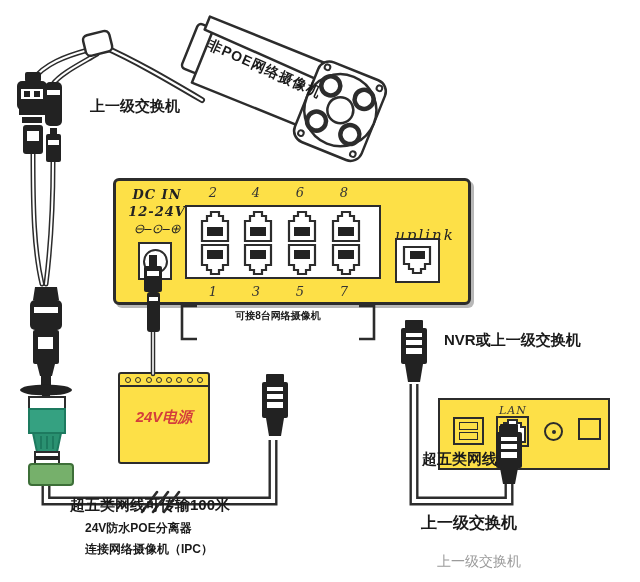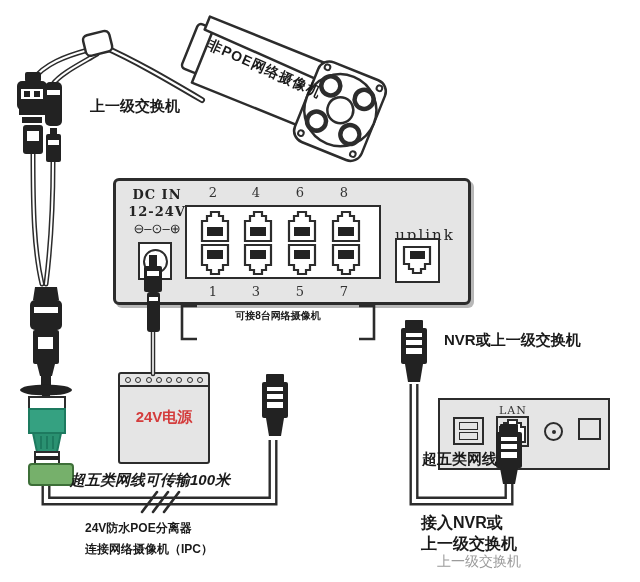--- a/index.html
+++ b/index.html
@@ -1,21 +1,21 @@
 <!DOCTYPE html>
 <html><head>
 <meta charset="utf-8">
 <style>
   html,body{margin:0;padding:0;background:#ffffff;}
   #canvas{
     position:relative;width:640px;height:582px;background:#fff;overflow:hidden;
     font-family:"Liberation Sans", sans-serif;color:#1a1a1a;
   }
   
-  .outline-box{position:absolute;background:#e5e5e5;border:3px solid #2c2c2c;border-radius:6px;box-sizing:border-box;}
+  .outline-box{position:absolute;background:#fde047;border:3px solid #2c2c2c;border-radius:6px;box-sizing:border-box;font-style:italic;}
   #poe-switch{left:113px;top:178px;width:358px;height:127px;box-shadow:3px 3px 0 rgba(0,0,0,.28);}
   .serif{font-family:"DejaVu Serif","Liberation Serif",serif;}
   .dcin{position:absolute;left:8px;width:66px;text-align:center;font-weight:bold;font-size:13px;letter-spacing:1px;color:#222;}
   .polarity{position:absolute;left:8px;top:40px;width:66px;text-align:center;font-size:13px;color:#222;letter-spacing:0;}
   #dc-jack{position:absolute;left:22px;top:61px;width:34px;height:38px;border:2.5px solid #2c2c2c;box-sizing:border-box;background:#fff;}
   #dc-jack .circ{position:absolute;left:3px;top:5px;width:21px;height:21px;border:2px solid #2c2c2c;border-radius:50%;}
   #port-panel{position:absolute;left:69px;top:24px;width:196px;height:74px;border:2.5px solid #2c2c2c;box-sizing:border-box;background:#fff;}
   .port{position:absolute;width:30px;height:33px;}
   .pnum{position:absolute;width:30px;text-align:center;font-size:13px;color:#333;font-family:"DejaVu Serif","Liberation Serif",serif;}
   #uplink-label{position:absolute;left:268px;top:45px;width:82px;text-align:center;font-size:15px;letter-spacing:2px;color:#222;}
@@ -32,21 +32,21 @@
   #lan-label{position:absolute;left:56px;top:4px;width:34px;text-align:center;font-size:11px;color:#333;letter-spacing:1px;}
   #lan-port{position:absolute;left:56px;top:16px;width:33px;height:31px;border:2px solid #2c2c2c;box-sizing:border-box;}
   #nvr-dc{position:absolute;left:104px;top:22px;width:19px;height:19px;border:2px solid #2c2c2c;border-radius:50%;box-sizing:border-box;}
   #nvr-dc i{position:absolute;left:5.5px;top:5.5px;width:4px;height:4px;background:#2c2c2c;border-radius:50%;}
   #nvr-sq{position:absolute;left:138px;top:18px;width:23px;height:22px;border:2px solid #2c2c2c;box-sizing:border-box;}
   
   .lbl{position:absolute;font-weight:bold;color:#1a1a1a;white-space:nowrap;}
   #camera-label{left:212px;top:36px;font-size:14px;transform:rotate(24deg);transform-origin:left top;letter-spacing:1px;}
   #tail-label{left:90px;top:97px;font-size:15px;}
   #switch-note{left:200px;top:307px;width:156px;text-align:center;font-size:10px;line-height:18px;}
-  #cat5-note{left:70px;top:471px;font-size:15px;font-style:italic;}
+  #cat5-note{left:70px;top:496px;font-size:15px;}
   #splitter-caption{left:85px;top:518px;font-size:12px;line-height:21px;}
   #nvr-title{left:444px;top:331px;font-size:15px;}
   #cat5-right{left:422px;top:450px;font-size:15px;}
   #nvr-caption{left:421px;top:512px;font-size:16px;line-height:21px;}
   #watermark{left:437px;top:553px;font-size:14px;color:#9b9b9b;font-weight:normal;}
   svg.art{position:absolute;left:0;top:0;z-index:5;pointer-events:none;}
   .z10{z-index:10;}
 </style>
 </head>
 <body>
@@ -155,21 +155,20 @@
     <div>可接8台网络摄像机</div>
   </div>
   <div class="lbl z10" id="cat5-note">超五类网线可传输100米</div>
   <div class="lbl z10" id="splitter-caption">
     <div>24V防水POE分离器</div>
     <div>连接网络摄像机（IPC）</div>
   </div>
   <div class="lbl z10" id="nvr-title">NVR或上一级交换机</div>
   <div class="lbl z10" id="cat5-right">超五类网线</div>
   <div class="lbl z10" id="nvr-caption">
-    <div>接入NVR或</div>
     <div>上一级交换机</div>
   </div>
   <div class="lbl z10" id="watermark">上一级交换机</div>
 
   <svg class="art" width="640" height="582" viewBox="0 0 640 582">
 
     <g fill="none" stroke-linecap="round">
 
       <path d="M102,46 C134,60 168,80 202,100" stroke="#2c2c2c" stroke-width="6"></path>
       <path d="M102,46 C134,60 168,80 202,100" stroke="#fff" stroke-width="2.4"></path>

